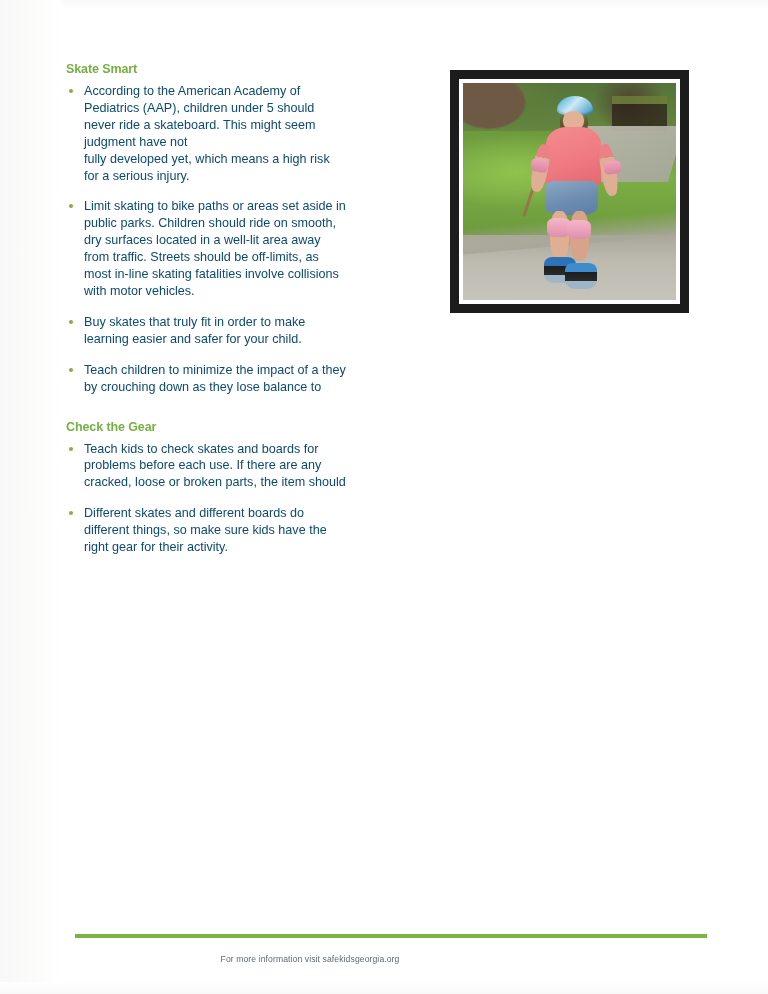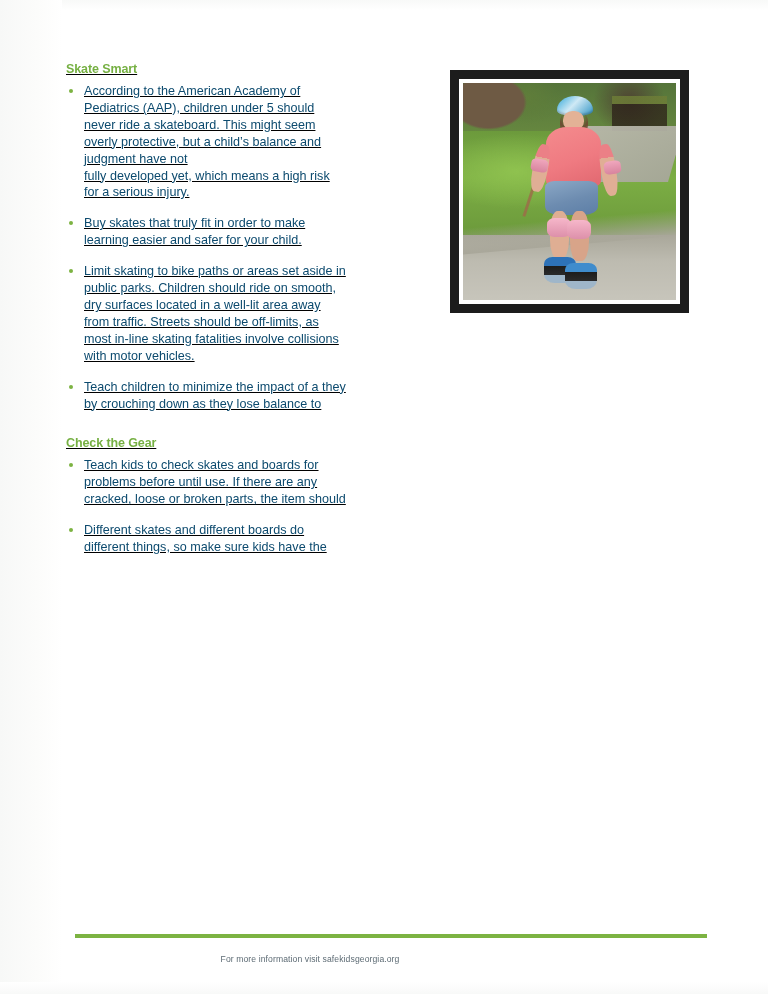--- a/index.html
+++ b/index.html
@@ -35,21 +35,20 @@
     width: 768px; height: 12px;
     background: linear-gradient(to top, #f8f9f8 0%, #ffffff 100%);
   }
 
   
   .content-col {
     position: absolute;
     left: 66px;
     top: 62px;
     width: 312px;
-    text-decoration: underline;
   }
   .section { margin: 0 0 4px 0; }
   .section-heading {
     color: #76b043;
     font-size: 12.5px;
     font-weight: bold;
     line-height: 1.2;
     margin: 0 0 6px 0;
     letter-spacing: -0.1px;
   }
@@ -290,60 +289,60 @@
   <div class="content-col">
 
     <div class="section">
       <h2 class="section-heading">Skate Smart</h2>
       <ul class="bullets">
         <li>
           <span class="dot"></span>
           <span class="btext">According to the American Academy of</span>
           <span class="btext">Pediatrics (AAP), children under 5 should</span>
           <span class="btext">never ride a skateboard. This might seem</span>
-          <span class="btext">overly protective, but a child’s balance and</span>
           <span class="btext">judgment have not</span>
           <span class="btext">fully developed yet, which means a high risk</span>
           <span class="btext">for a serious injury.</span>
-        </li>
-        <li>
-          <span class="dot"></span>
-          <span class="btext">Buy skates that truly fit in order to make</span>
-          <span class="btext">learning easier and safer for your child.</span>
         </li>
         <li>
           <span class="dot"></span>
           <span class="btext">Limit skating to bike paths or areas set aside in</span>
           <span class="btext">public parks. Children should ride on smooth,</span>
           <span class="btext">dry surfaces located in a well-lit area away</span>
           <span class="btext">from traffic. Streets should be off-limits, as</span>
           <span class="btext">most in-line skating fatalities involve collisions</span>
           <span class="btext">with motor vehicles.</span>
         </li>
         <li>
           <span class="dot"></span>
+          <span class="btext">Buy skates that truly fit in order to make</span>
+          <span class="btext">learning easier and safer for your child.</span>
+        </li>
+        <li>
+          <span class="dot"></span>
           <span class="btext">Teach children to minimize the impact of a they</span>
           <span class="btext">by crouching down as they lose balance to</span>
         </li>
       </ul>
     </div>
 
     <div class="section">
       <h2 class="section-heading">Check the Gear</h2>
       <ul class="bullets">
         <li>
           <span class="dot"></span>
           <span class="btext">Teach kids to check skates and boards for</span>
-          <span class="btext">problems before until use. If there are any</span>
+          <span class="btext">problems before each use. If there are any</span>
           <span class="btext">cracked, loose or broken parts, the item should</span>
         </li>
         <li>
           <span class="dot"></span>
           <span class="btext">Different skates and different boards do</span>
           <span class="btext">different things, so make sure kids have the</span>
+          <span class="btext">right gear for their activity.</span>
         </li>
       </ul>
     </div>
 
   </div>
 
   <div class="photo-frame">
     <div class="photo-mat">
       <div class="photo" title="Young girl inline skating on a park path wearing a blue and white helmet, pink shirt, denim shorts, pink elbow pads and knee pads, and blue inline skates">
         <div class="sc-sky"></div>

